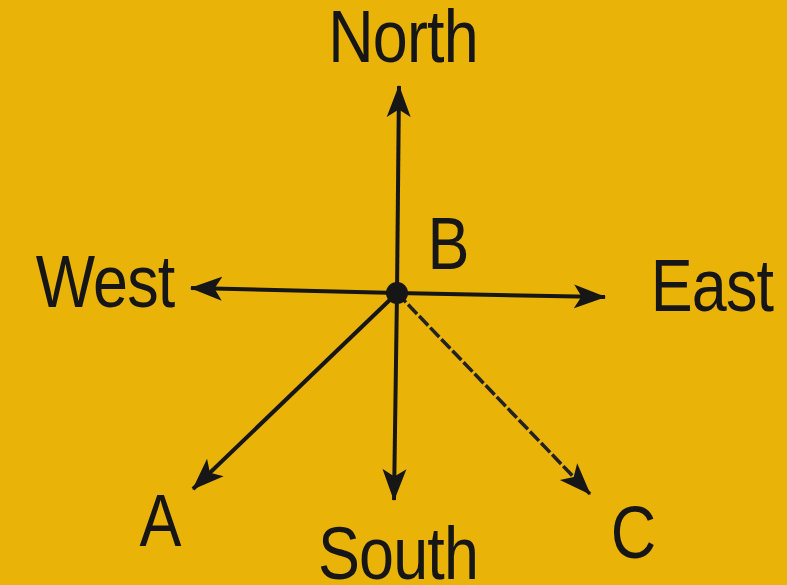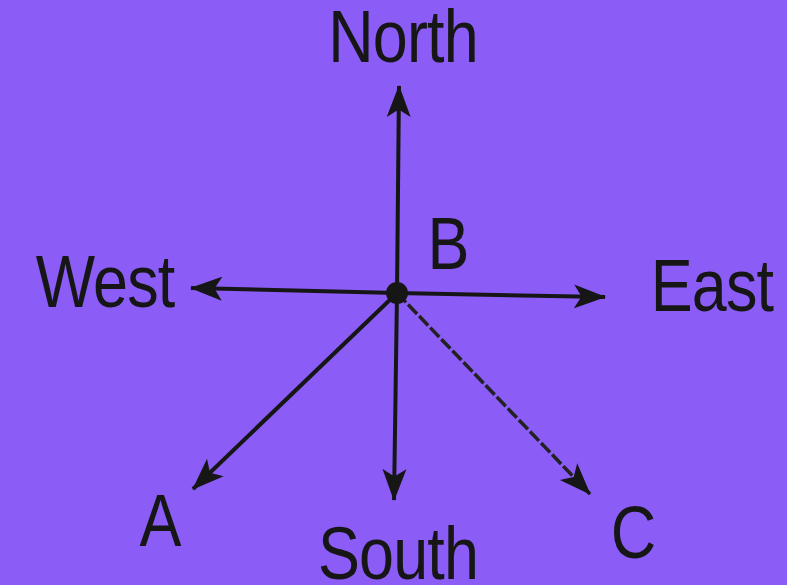--- a/index.html
+++ b/index.html
@@ -4,21 +4,21 @@
 <style>
   html, body {
     margin: 0;
     padding: 0;
     background: #ffffff;
   }
   .canvas {
     position: relative;
     width: 787px;
     height: 585px;
-    background: #8b5cf6;
+    background: #eab308;
     overflow: hidden;
     font-family: "Liberation Sans", sans-serif;
   }
   .canvas svg {
     position: absolute;
     left: 0;
     top: 0;
   }
   .lbl {
     position: absolute;

